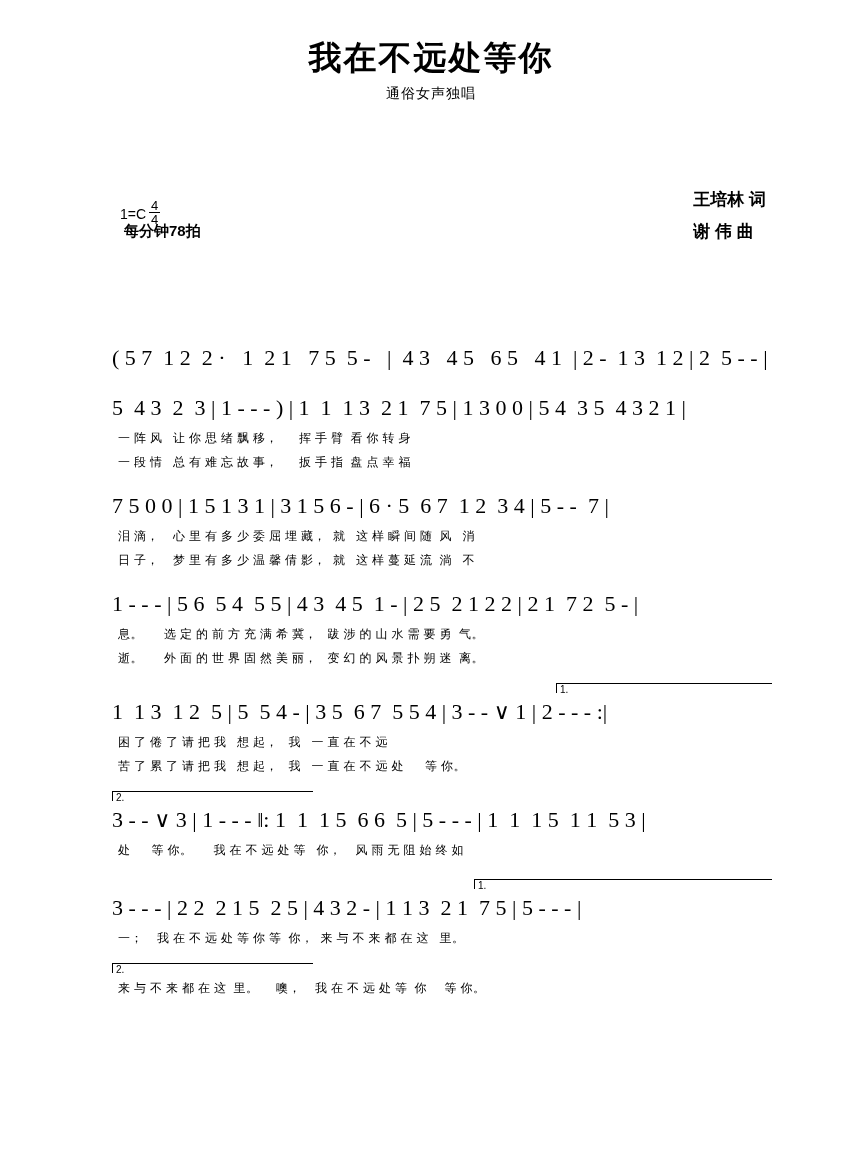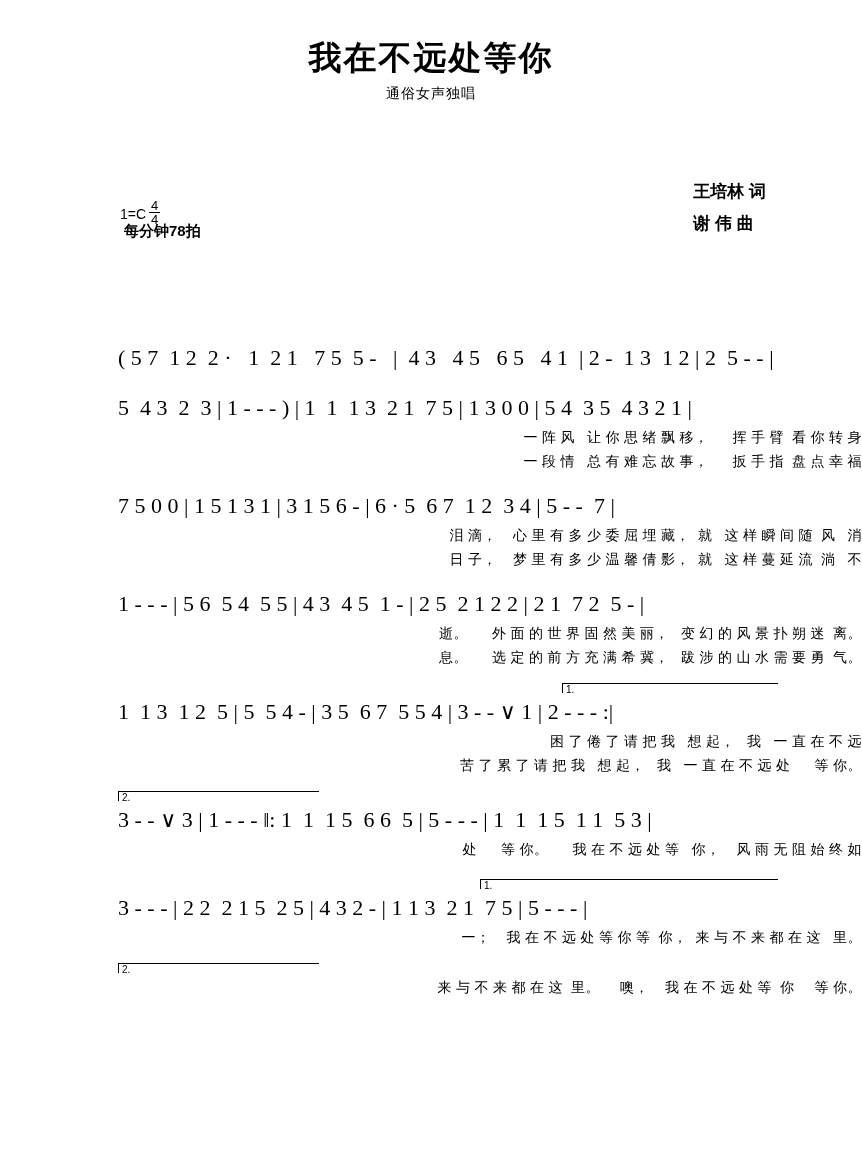--- a/index.html
+++ b/index.html
@@ -31,21 +31,21 @@
   }
   .subtitle {
     text-align: center;
     font-size: 14px;
     margin-top: 4px;
     letter-spacing: 1px;
   }
   .credits {
     position: absolute;
     right: 96px;
-    top: 140px;
+    top: 148px;
     text-align: left;
     font-family: "Liberation Sans", sans-serif;
     font-weight: bold;
     font-size: 17px;
     line-height: 32px;
   }
   .meta {
     position: absolute;
     left: 120px;
     top: 164px;
@@ -72,41 +72,40 @@
     position: absolute;
     left: 124px;
     top: 186px;
     font-family: "Liberation Sans", sans-serif;
     font-weight: bold;
     font-size: 15px;
   }
 
   .system {
     position: relative;
-    margin: 0 0 0 6px;
+    margin: 0 0 0 0;
     padding: 0 0 0 0;
   }
   .notes {
     font-family: "Liberation Serif", serif;
     font-size: 22px;
     letter-spacing: 0px;
     white-space: pre;
     padding-left: 112px;
     line-height: 34px;
     height: 34px;
   }
   .lyric {
     font-family: "Liberation Serif", serif;
-    font-size: 14px;
+    font-size: 12px;
     white-space: pre;
     padding-left: 118px;
     line-height: 26px;
     height: 24px;
     letter-spacing: 0.5px;
-    text-align: right;
   }
   .sys-wrap { margin-top: 16px; }
   .ending-line {
     position: absolute;
     border-top: 1.3px solid #000;
     border-left: 1.3px solid #000;
     height: 9px;
   }
   .ending-label {
     position: absolute;
@@ -146,22 +145,22 @@
   </div>
 
   <div class="system sys-wrap">
     <div class="notes">7 5 0 0 | 1 5 1 3 1 | 3 1 5 6 - | 6 · 5  6 7  1 2  3 4 | 5 - -  7 |</div>
     <div class="lyric">泪 滴，    心 里 有 多 少 委 屈 埋 藏，  就   这 样 瞬 间 随  风   消</div>
     <div class="lyric">日 子，    梦 里 有 多 少 温 馨 倩 影，  就   这 样 蔓 延 流  淌   不</div>
   </div>
 
   <div class="system sys-wrap">
     <div class="notes">1 - - - | 5 6  5 4  5 5 | 4 3  4 5  1 - | 2 5  2 1 2 2 | 2 1  7 2  5 - |</div>
+    <div class="lyric">息。      选 定 的 前 方 充 满 希 冀，   跋 涉 的 山 水 需 要 勇  气。</div>
     <div class="lyric">逝。      外 面 的 世 界 固 然 美 丽，   变 幻 的 风 景 扑 朔 迷  离。</div>
-    <div class="lyric">息。      选 定 的 前 方 充 满 希 冀，   跋 涉 的 山 水 需 要 勇  气。</div>
   </div>
 
   <div class="system sys-wrap" style="margin-top:26px">
     <div class="ending-line" style="left:556px; top:-12px; width:215px;"></div>
     <div class="ending-label" style="left:560px; top:-11px;">1.</div>
     <div class="notes">1  1 3  1 2  5 | 5  5 4 - | 3 5  6 7  5 5 4 | 3 - - ∨ 1 | 2 - - - :|</div>
     <div class="lyric">困 了 倦 了 请 把 我   想 起，   我   一 直 在 不 远</div>
     <div class="lyric">苦 了 累 了 请 把 我   想 起，   我   一 直 在 不 远 处      等 你。</div>
   </div>
 

